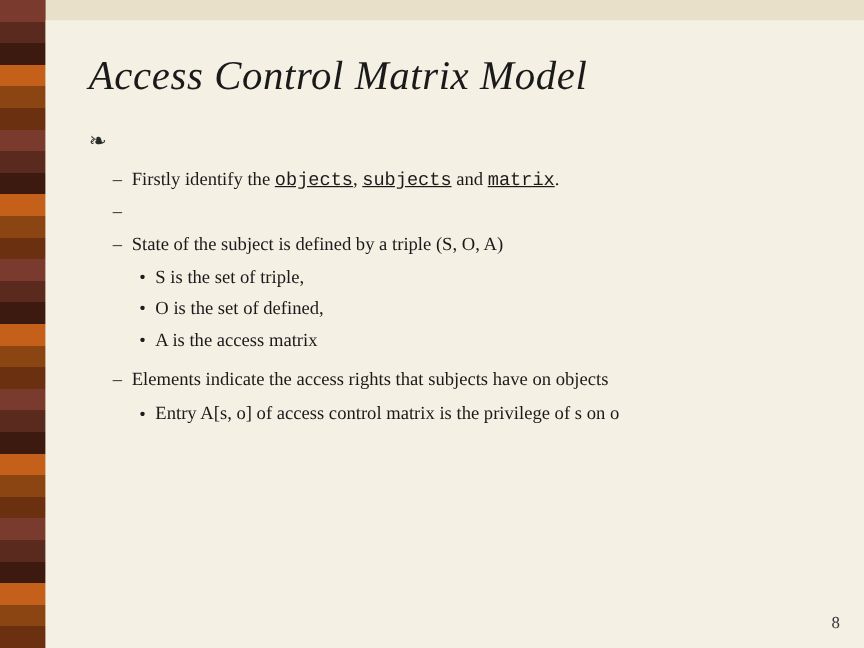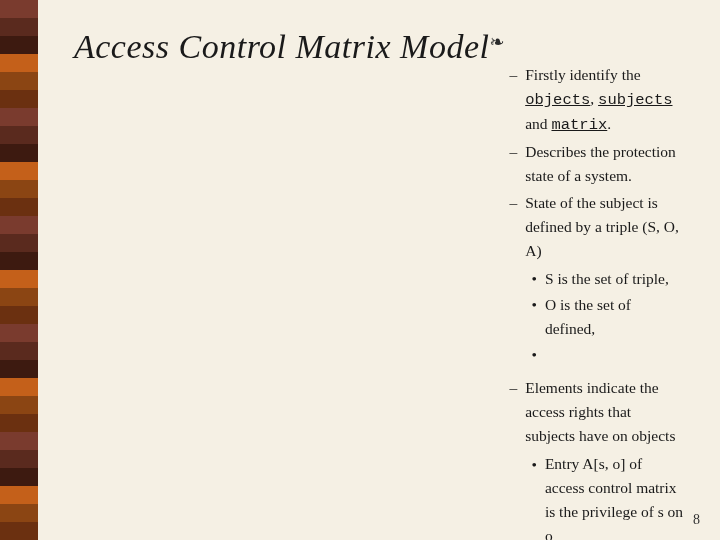--- a/index.html
+++ b/index.html
@@ -27,21 +27,22 @@
       );
       flex-shrink: 0;
     }
 
     .main-content {
       flex: 1;
       background: #f5f0e4;
       padding: 28px 36px 20px 36px;
       position: relative;
       display: flex;
-      flex-direction: row;
+      flex-direction: column;
+      margin-top: 17px;
     }
 
     .slide-title {
       font-family: Georgia, serif;
       font-style: italic;
       font-size: 34px;
       color: #1a1a1a;
       margin-bottom: 20px;
       font-weight: normal;
       letter-spacing: 0.5px;
@@ -141,39 +142,39 @@
 
       <li>
         <span class="dash">–</span>
         <span>
           Firstly identify the <span class="underline">objects</span>, <span class="underline">subjects</span> and <span class="underline">matrix</span>.
         </span>
       </li>
 
       <li>
         <span class="dash">–</span>
-        <span>Describes the protection state of a system.</span>
       </li>
 
       <li style="flex-direction: column; align-items: flex-start;">
         <div style="display:flex; align-items:flex-start;">
           <span class="dash">–</span>
           <span>State of the subject is defined by a triple (S, O, A)</span>
         </div>
         <ul class="sub-sub-list">
           <li>
             <span class="bullet">•</span>
             <span>S is the set of triple,</span>
           </li>
           <li>
             <span class="bullet">•</span>
             <span>O is the set of defined,</span>
           </li>
           <li>
             <span class="bullet">•</span>
+            <span>A is the access matrix</span>
           </li>
         </ul>
       </li>
 
       <li style="flex-direction: column; align-items: flex-start;">
         <div style="display:flex; align-items:flex-start;">
           <span class="dash">–</span>
           <span>Elements indicate the access rights that subjects have on objects</span>
         </div>
         <ul class="sub-sub-list">

